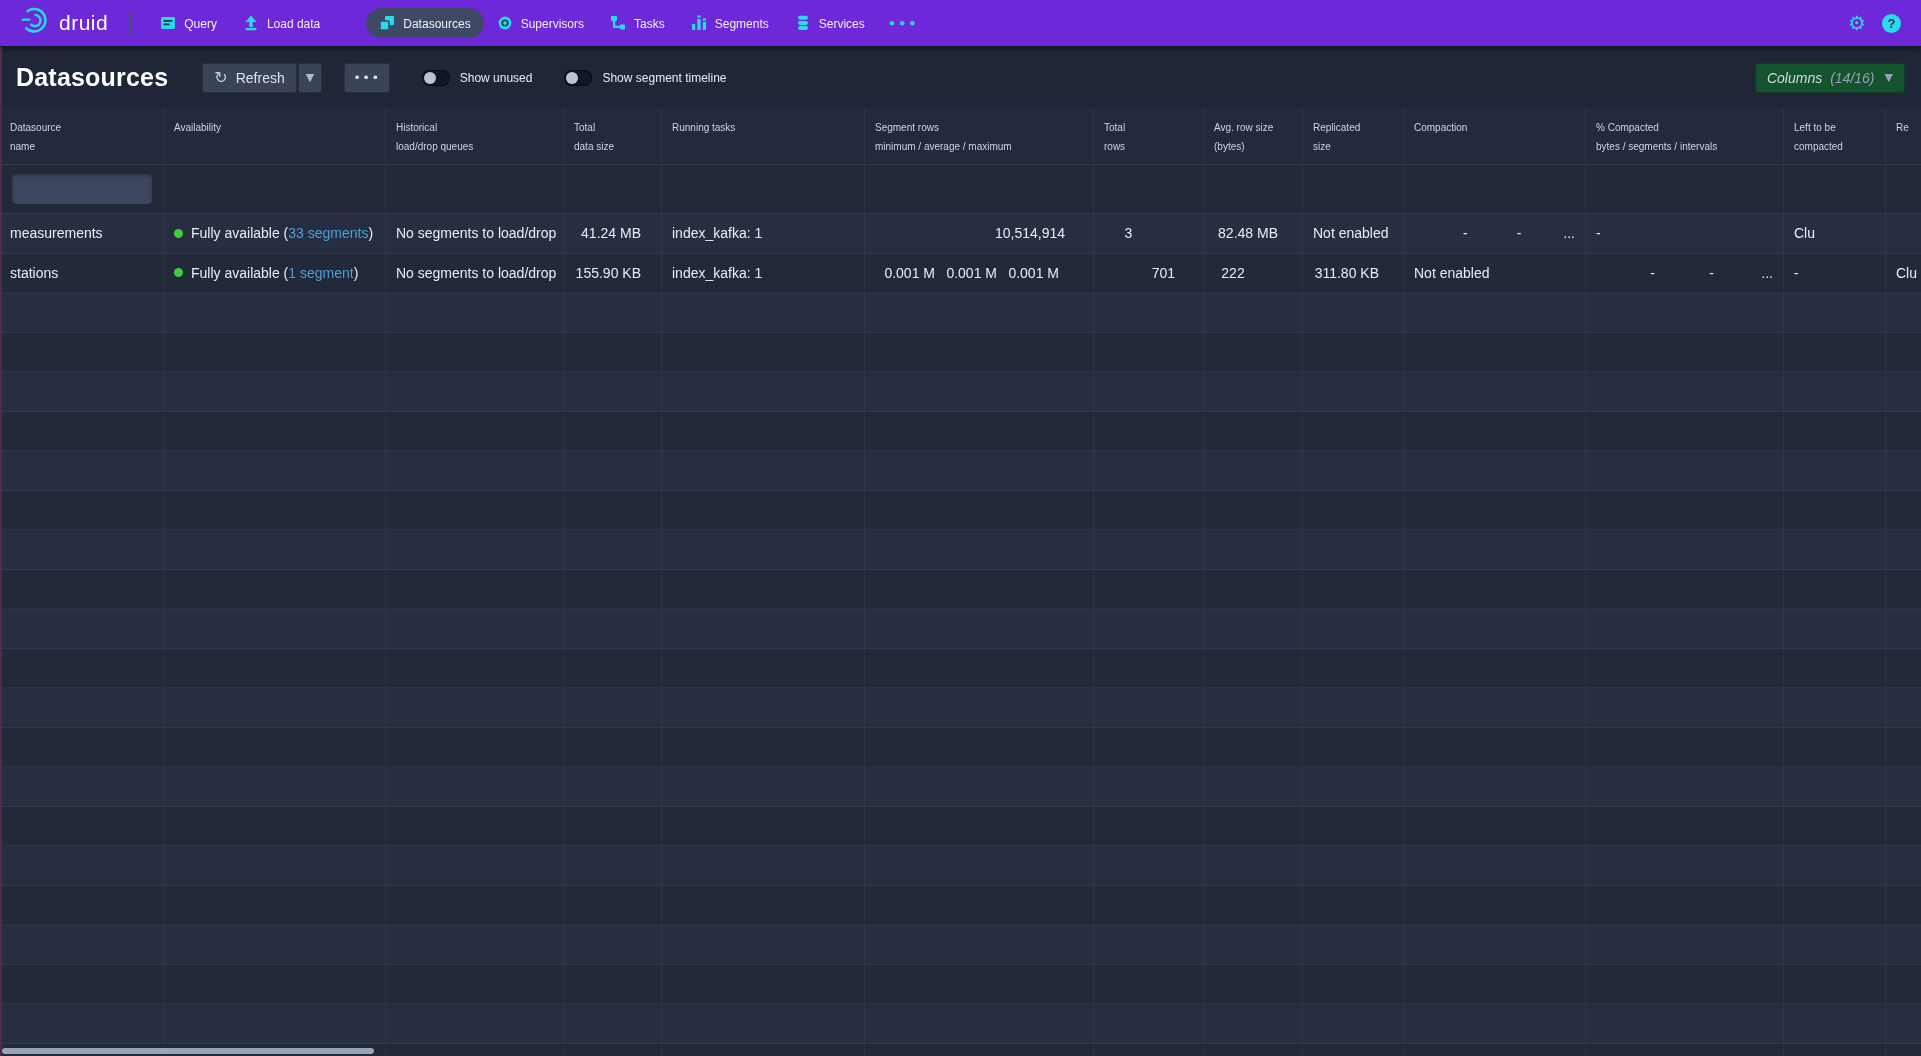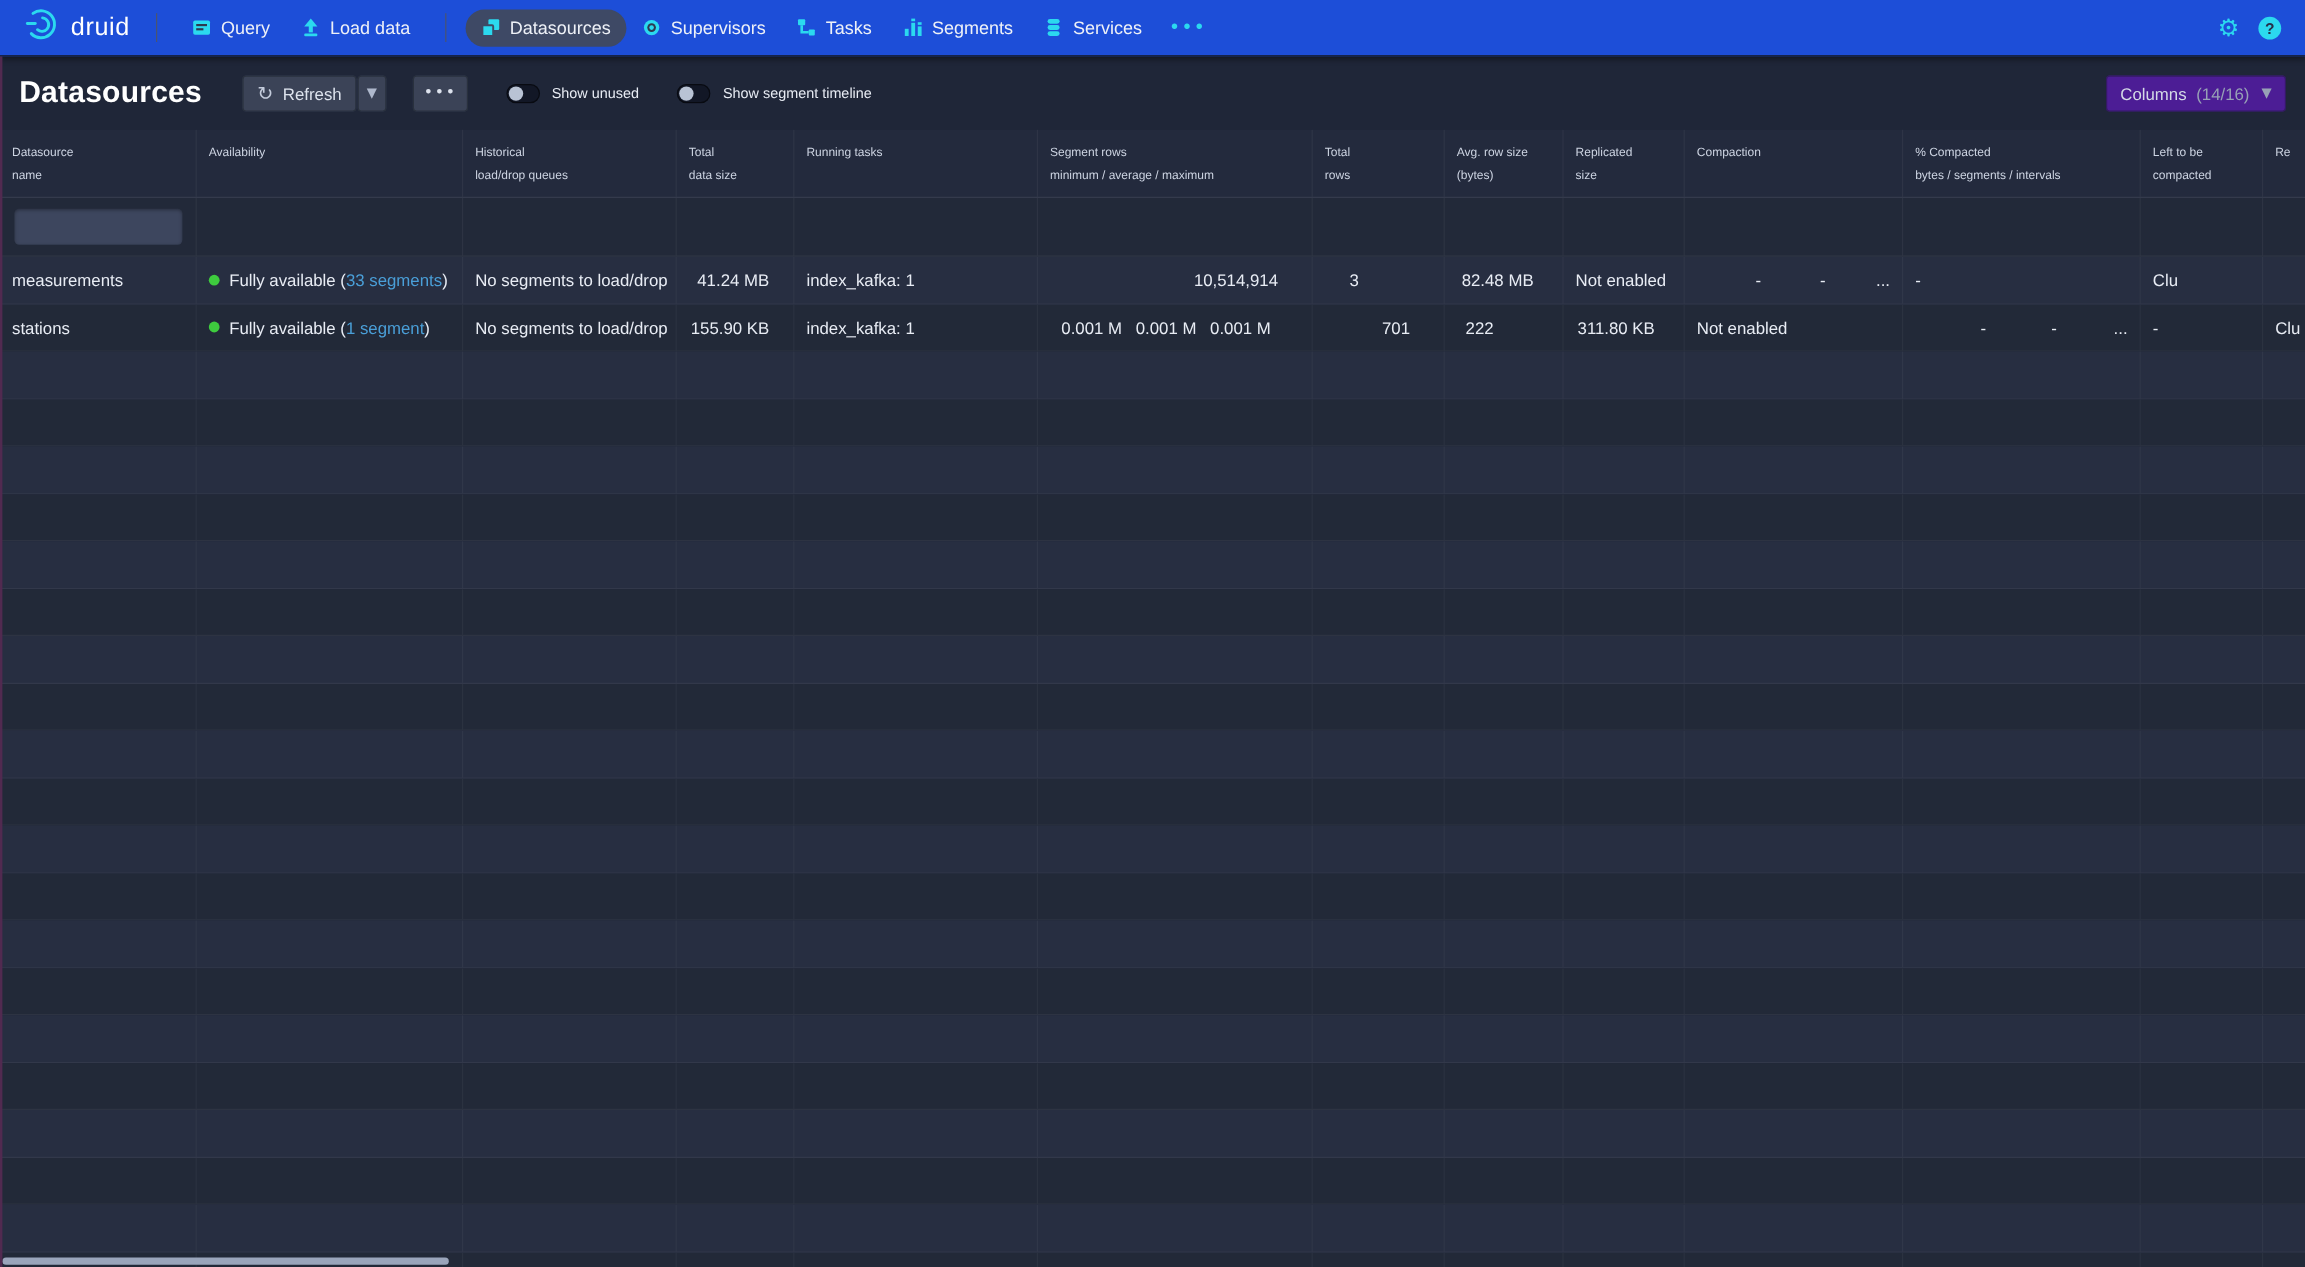--- a/index.html
+++ b/index.html
@@ -6,29 +6,29 @@
   html,body { width:1921px; height:1056px; overflow:hidden; }
   body {
     font-family: "Liberation Sans", sans-serif;
     background:#1f2638; color:#e8ecf4; position:relative;
     --cols: 164px 222px 178px 98px 203px 229px 110px 99px 101px 182px 198px 102px 140px;
   }
   .sym { font-family:"DejaVu Sans", sans-serif; }
 
   
   .nav {
-    height:47px; background:#1d4ed8; display:flex; align-items:center;
+    height:47px; background:#6d28d9; display:flex; align-items:center;
     padding:0 14px; position:relative; z-index:5;
     border-bottom:1px solid #141927; box-shadow:0 2px 5px rgba(0,0,0,.45);
   }
   .logo { display:flex; align-items:center; gap:9px; padding:0 6px; }
   .logo-text { color:#ffffff; font-size:21px; font-weight:500; letter-spacing:.5px; }
   .nav-divider { width:1px; height:24px; background:#4a5470; margin:0 16px; }
   .nav-item {
-    display:flex; align-items:center; gap:8px; color:#eef1f7; font-size:15px;
+    display:flex; align-items:flex-end; gap:8px; color:#eef1f7; font-size:12px;
     padding:7px 13px; border-radius:16px; cursor:pointer; white-space:nowrap;
   }
   .nav-item.active { background:#3e4965; }
   .nav-item svg { display:block; }
   .nav-more { color:#2bd9ef; font-size:13px; font-weight:bold; letter-spacing:2px; padding:7px 10px; cursor:pointer; }
   .nav-right { margin-left:auto; display:flex; align-items:center; gap:16px; padding-right:6px; }
   .gear { color:#2bd9ef; font-size:20px; line-height:1; cursor:pointer; }
   .help {
     width:19px; height:19px; border-radius:50%; background:#2bd9ef; color:#27304a;
     font-size:13px; font-weight:bold; display:flex; align-items:center; justify-content:center; cursor:pointer;
@@ -47,21 +47,21 @@
   .btn.more { padding:0 9px; font-size:13px; letter-spacing:1.5px; margin-left:12px; }
   .refresh-glyph { font-size:16px; color:#c3cbdb; line-height:1; }
   .switch { display:flex; align-items:center; gap:10px; margin-left:22px; cursor:pointer; }
   .switch-track {
     width:28px; height:16px; border-radius:8px; background:#121726;
     box-shadow:inset 0 0 0 1px rgba(0,0,0,.55); position:relative; flex:none;
   }
   .switch-knob { position:absolute; left:2px; top:2px; width:12px; height:12px; border-radius:50%; background:#b9c3d4; }
   .switch-label { font-size:12px; color:#e8ecf4; white-space:nowrap; }
   .toolbar-spacer { flex:1; }
-  .btn.columns { background:#4c1d95; color:#d4dae6; }
+  .btn.columns { background:#14532d; color:#d4dae6;font-style:italic; }
   .btn.columns .count { color:#97a1b6; }
   .btn.columns .caret { color:#97a1b6; font-size:11px; margin-left:2px; }
 
   
   .tablewrap { position:relative; overflow:hidden; height:948px; }
   .row { display:grid; grid-template-columns:var(--cols); width:2026px; }
   .thead { height:57px; background:#232a3d; border-bottom:1px solid rgba(255,255,255,.08); }
   .th {
     padding:10px 10px 0 10px; font-size:10px; line-height:19px; color:#cdd4e2;
     border-right:1px solid rgba(255,255,255,.05); overflow:hidden; white-space:nowrap; cursor:pointer;

